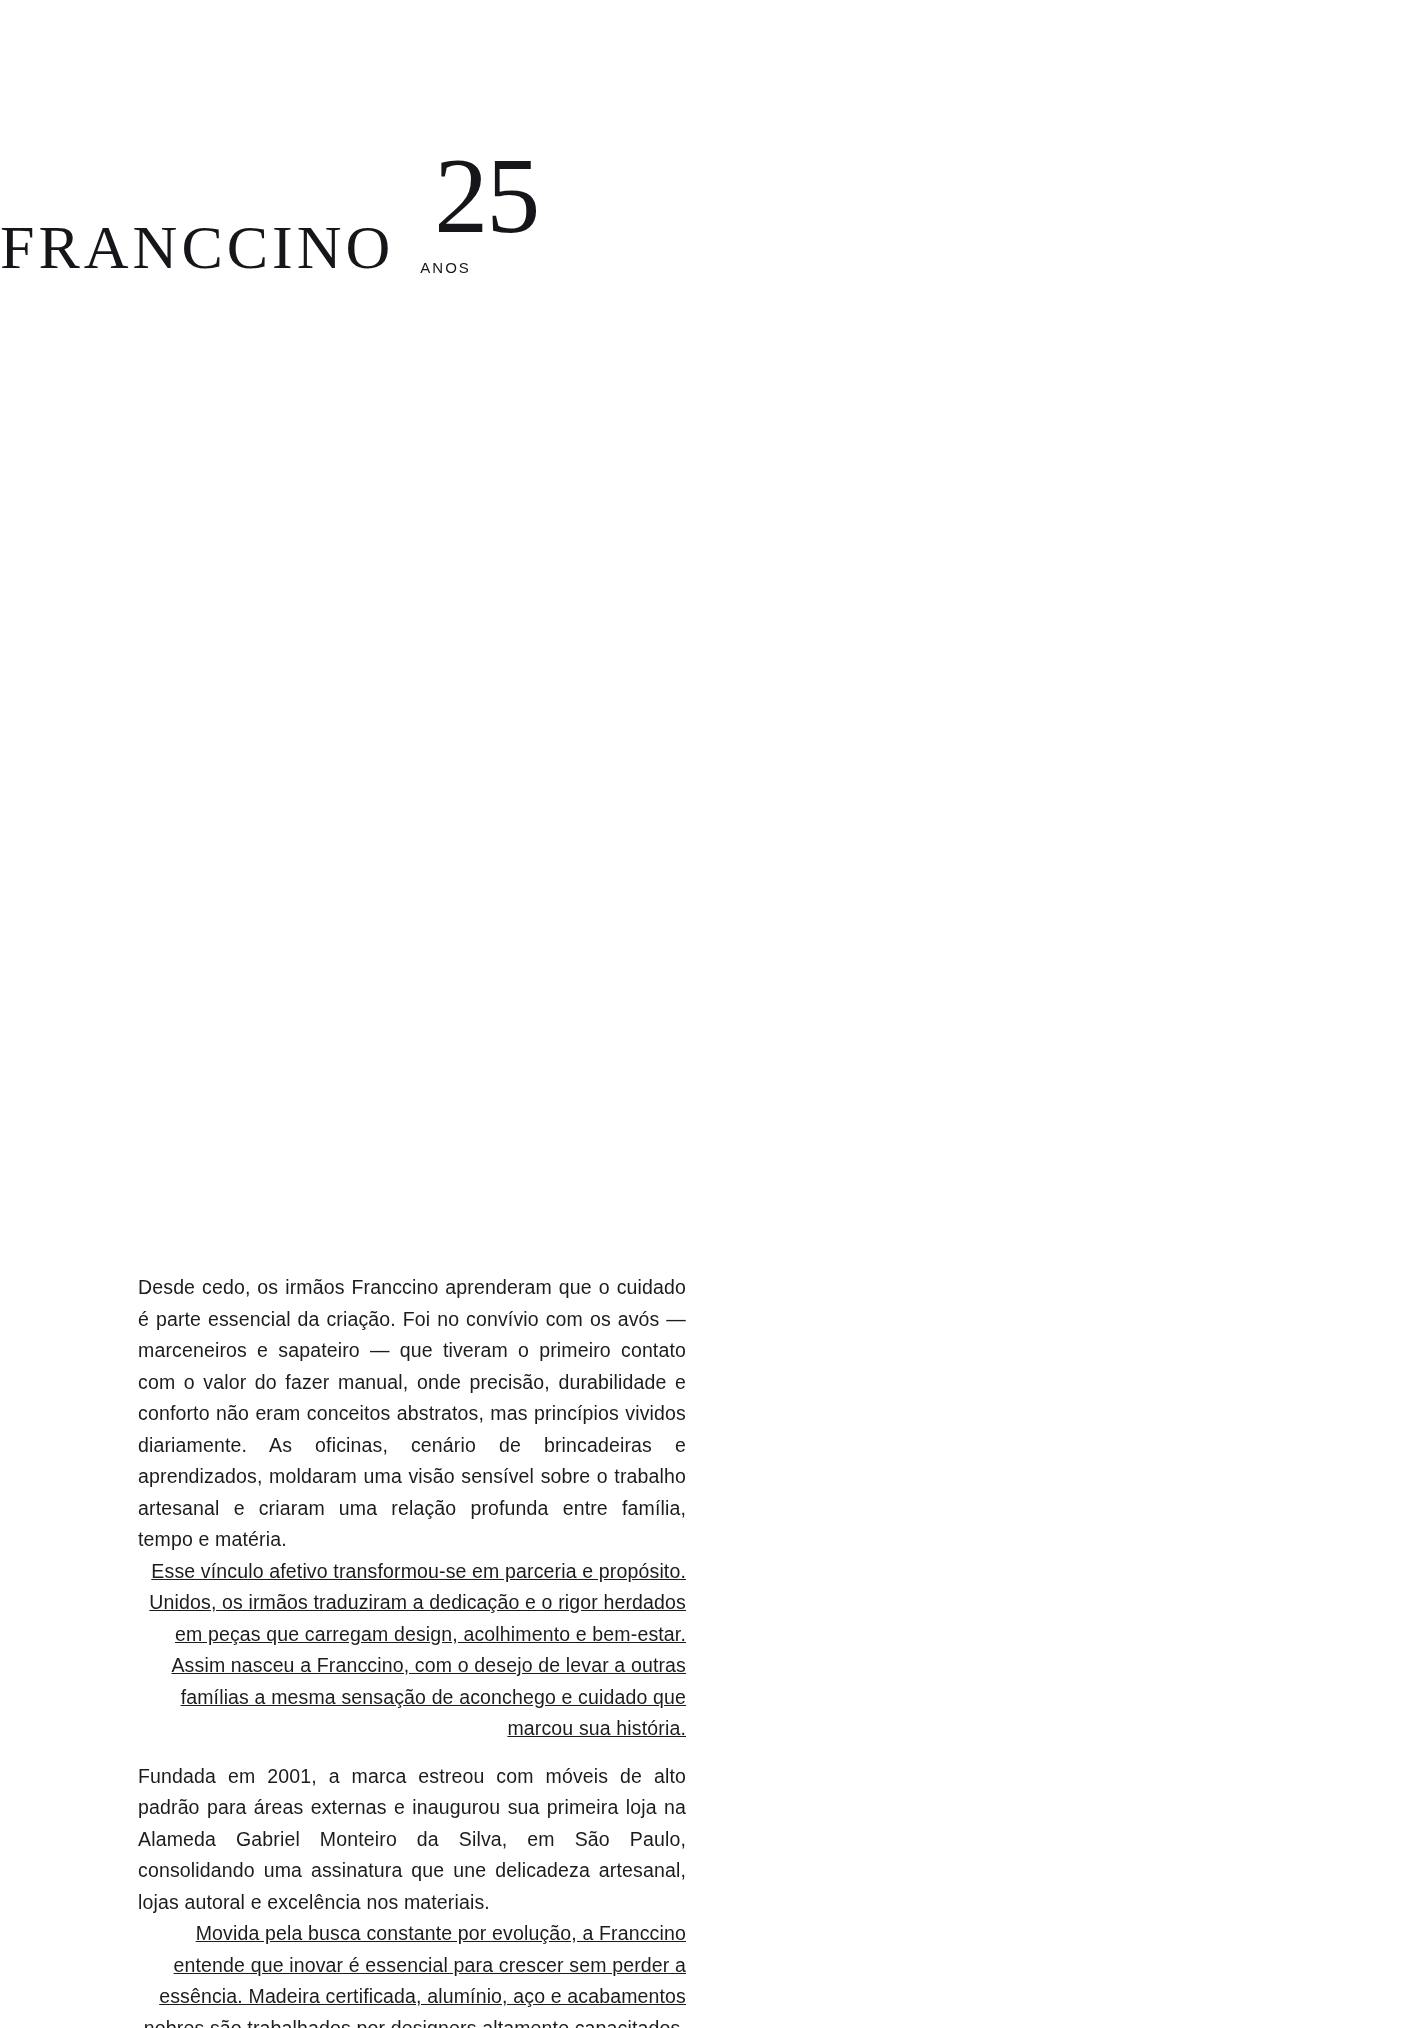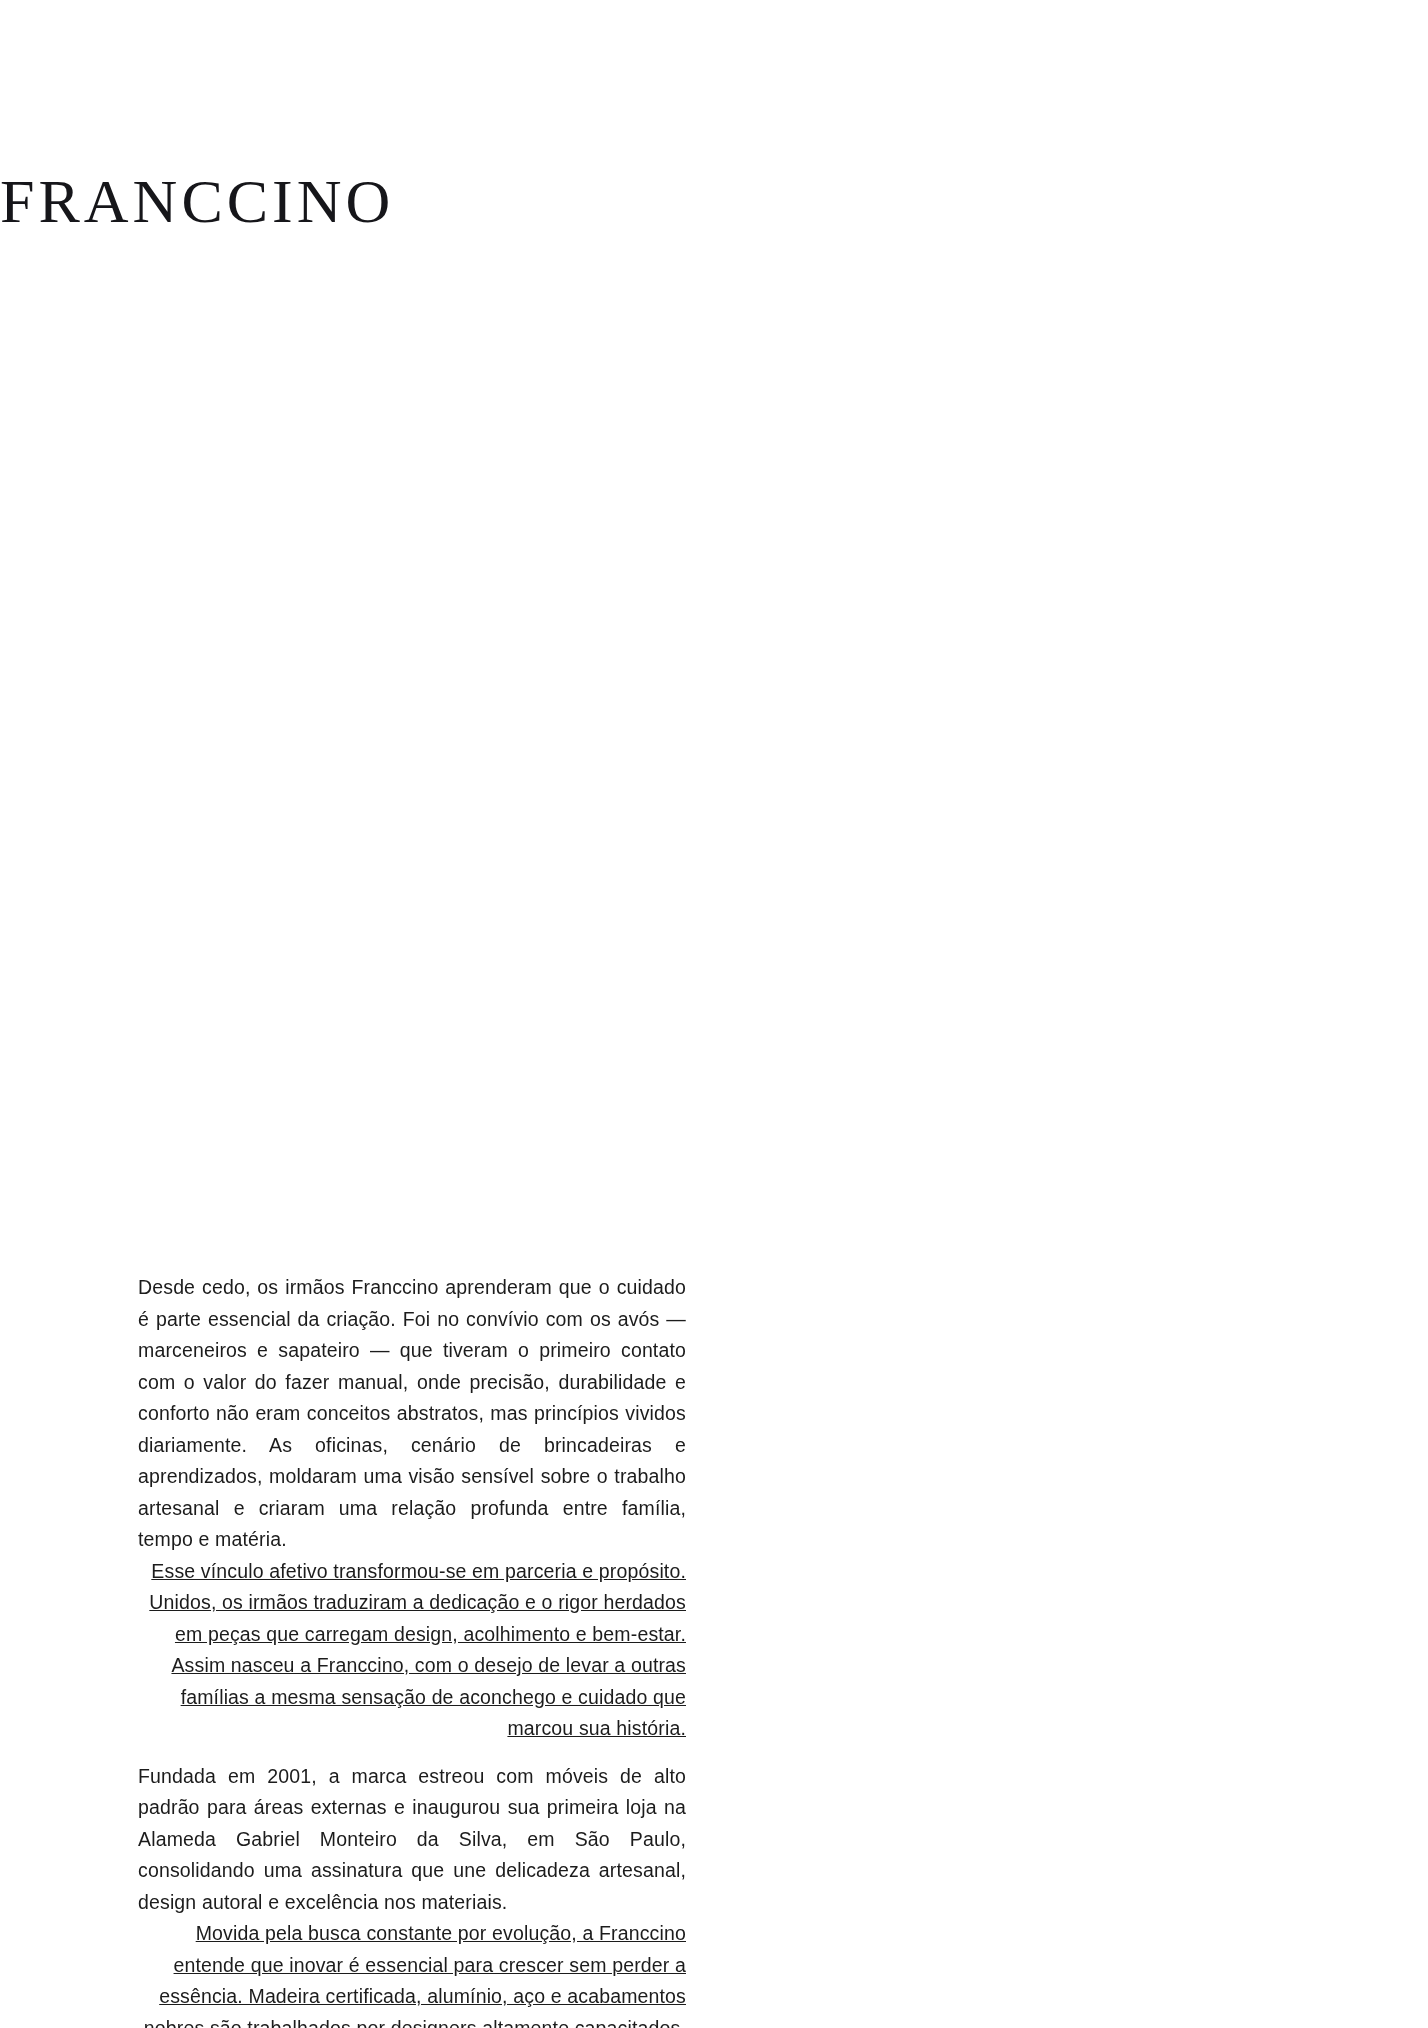--- a/index.html
+++ b/index.html
@@ -86,27 +86,31 @@
   .column p.last {
     text-align: right;
     text-decoration: underline;
   }
 </style>
 </head>
 <body>
 
 <div class="logo-block">
   <span class="logo-wordmark">FRANCCINO</span>
+  <span class="logo-anniversary">
+    <span class="logo-number">25</span>
+    <span class="logo-anos">ANOS</span>
+  </span>
 </div>
 
 <div class="columns">
 
   <div class="column">
     <p>Desde cedo, os irmãos Franccino aprenderam que o cuidado é parte essencial da criação. Foi no convívio com os avós — marceneiros e sapateiro — que tiveram o primeiro contato com o valor do fazer manual, onde precisão, durabilidade e conforto não eram conceitos abstratos, mas princípios vividos diariamente. As oficinas, cenário de brincadeiras e aprendizados, moldaram uma visão sensível sobre o trabalho artesanal e criaram uma relação profunda entre família, tempo e matéria.</p>
     <p class="last">Esse vínculo afetivo transformou-se em parceria e propósito. Unidos, os irmãos traduziram a dedicação e o rigor herdados em peças que carregam design, acolhimento e bem-estar. Assim nasceu a Franccino, com o desejo de levar a outras famílias a mesma sensação de aconchego e cuidado que marcou sua história.</p>
   </div>
 
   <div class="column">
-    <p>Fundada em 2001, a marca estreou com móveis de alto padrão para áreas externas e inaugurou sua primeira loja na Alameda Gabriel Monteiro da Silva, em São Paulo, consolidando uma assinatura que une delicadeza artesanal, design autoral e excelência nos materiais.</p>
+    <p>Fundada em 2001, a marca estreou com móveis de alto padrão para áreas externas e inaugurou sua primeira loja na Alameda Gabriel Monteiro da Silva, em São Paulo, consolidando uma assinatura que une delicadeza artesanal, lojas autoral e excelência nos materiais.</p>
     <p class="last">Movida pela busca constante por evolução, a Franccino entende que inovar é essencial para crescer sem perder a essência. Madeira certificada, alumínio, aço e acabamentos nobres são trabalhados por designers altamente capacitados, resultando em peças que vão além da estética — criam experiências, memórias e momentos. Hoje, com dez lojas próprias e representações em diferentes estados, a marca leva ao Brasil um design exclusivo, marcado pela qualidade, pelo conforto e por uma elegância atemporal.</p>
   </div>
 
 </div>
 
 </body></html>

